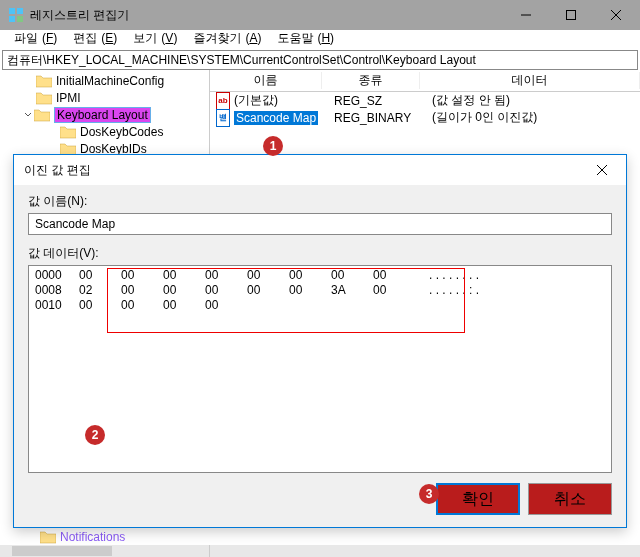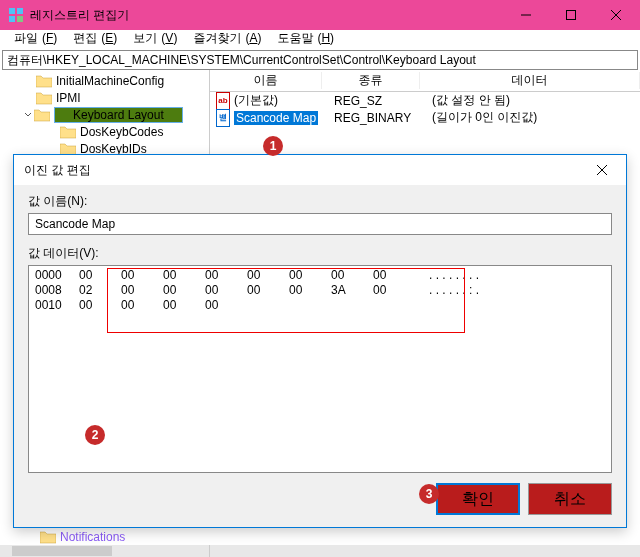--- a/index.html
+++ b/index.html
@@ -1,38 +1,38 @@
 <!DOCTYPE html>
 <html><head>
   <meta charset="utf-8">
   <style>
     * { box-sizing: border-box; margin: 0; padding: 0; font-family: "Malgun Gothic", "Segoe UI", sans-serif; }
     body { width: 640px; height: 557px; background: #fff; font-size: 12px; position: relative; overflow: hidden; }
     
-    .titlebar { height: 30px; display: flex; align-items: center; padding: 0 2px 0 8px; background: #ec4899; }
+    .titlebar { height: 30px; display: flex; align-items: center; padding: 0 2px 0 8px; background: #a3a3a3; }
     .app-icon { width: 16px; height: 16px; margin-right: 6px; }
     .titlebar-title { flex: 1; font-size: 12px; }
     .titlebar-btns { display: flex; }
     .titlebar-btn { width: 45px; height: 30px; display: flex; align-items: center; justify-content: center; }
     
     .menubar { height: 20px; display: flex; align-items: flex-start; padding: 0 6px; gap: 4px; font-size: 12px; }
     .menubar span { padding: 0 4px; }
     .menubar u { text-decoration: underline; }
     
     .addressbar { height: 20px; border: 1px solid #888; padding: 1px 4px; font-size: 12px; margin: 0 2px; }
     
     .splitview { display: flex; height: 430px; }
     .tree { width: 210px; overflow: hidden; border-right: 1px solid #ccc; background: #fff; padding-top: 2px; position: relative; }
     .tree-item { display: flex; align-items: center; height: 17px; font-size: 12px; padding-left: 4px; }
     .tree-item.d1 { padding-left: 36px; }
     .tree-item.d1b { padding-left: 22px; }
     .tree-item.d2 { padding-left: 60px; }
     .tree-chevron { width: 12px; display: inline-flex; justify-content: center; }
     .folder-icon { width: 16px; height: 14px; margin-right: 4px; }
-    .tree-item.sel .tree-label { background: #4d7c0f; border: 1px solid #66afe9; padding: 0 18px; text-align: right; }
+    .tree-item.sel .tree-label { background: #d946ef; border: 1px solid #66afe9; padding: 0 2px; text-align: right; }
     
     .listview { flex: 1; background: #fff; }
     .listhead { display: flex; border-bottom: 1px solid #ccc; height: 22px; align-items: center; }
     .listhead div { padding: 0 6px; font-size: 12px; border-right: 1px solid #eee; text-align: center; }
     .listrow { display: flex; align-items: center; height: 17px; }
     .listrow .c1 { width: 118px; padding-left: 6px; display: flex; align-items: center; }
     .listrow .c2 { width: 98px; padding-left: 6px; }
     .listrow .c3 { flex: 1; padding-left: 6px; }
     .val-icon { width: 14px; height: 18px; margin-right: 4px; display: inline-flex; align-items: center; justify-content: center; border: 1px solid; font-size: 8px; font-weight: bold; }
     .val-icon.str { border-color: #c00; color: #c00; background: #fff; }

